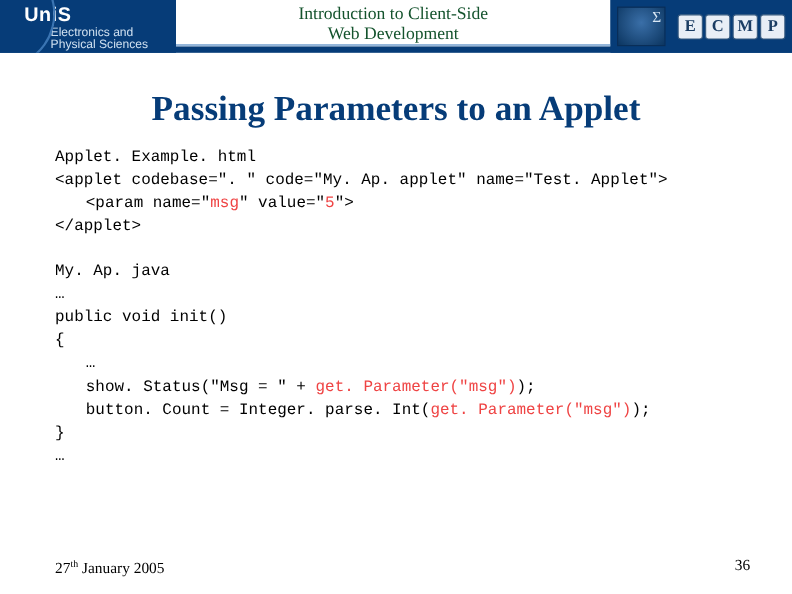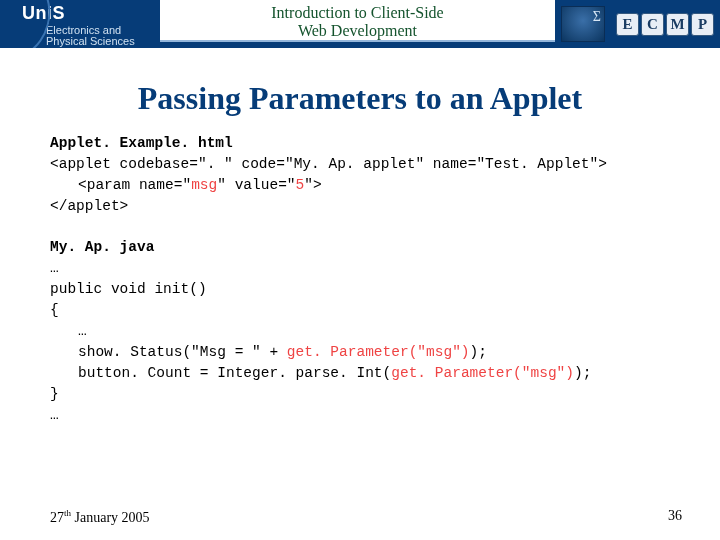--- a/index.html
+++ b/index.html
@@ -115,21 +115,21 @@
     margin-top: 32px;
     margin-bottom: 16px;
   }
   .content {
     padding: 0 40px 0 50px;
     font-family: "Courier New", Courier, monospace;
     font-size: 14.5px;
     line-height: 21px;
     color: #000;
   }
-  .bold { font-weight: bold; }
+  .bold { font-weight: normal; }
   .indent { padding-left: 28px; display: block; }
   .blk2 { margin-top: 20px; }
   .green { color: #ef4444; }
   .footer {
     position: absolute;
     bottom: 14px;
     left: 0;
     right: 0;
     display: flex;
     justify-content: space-between;

